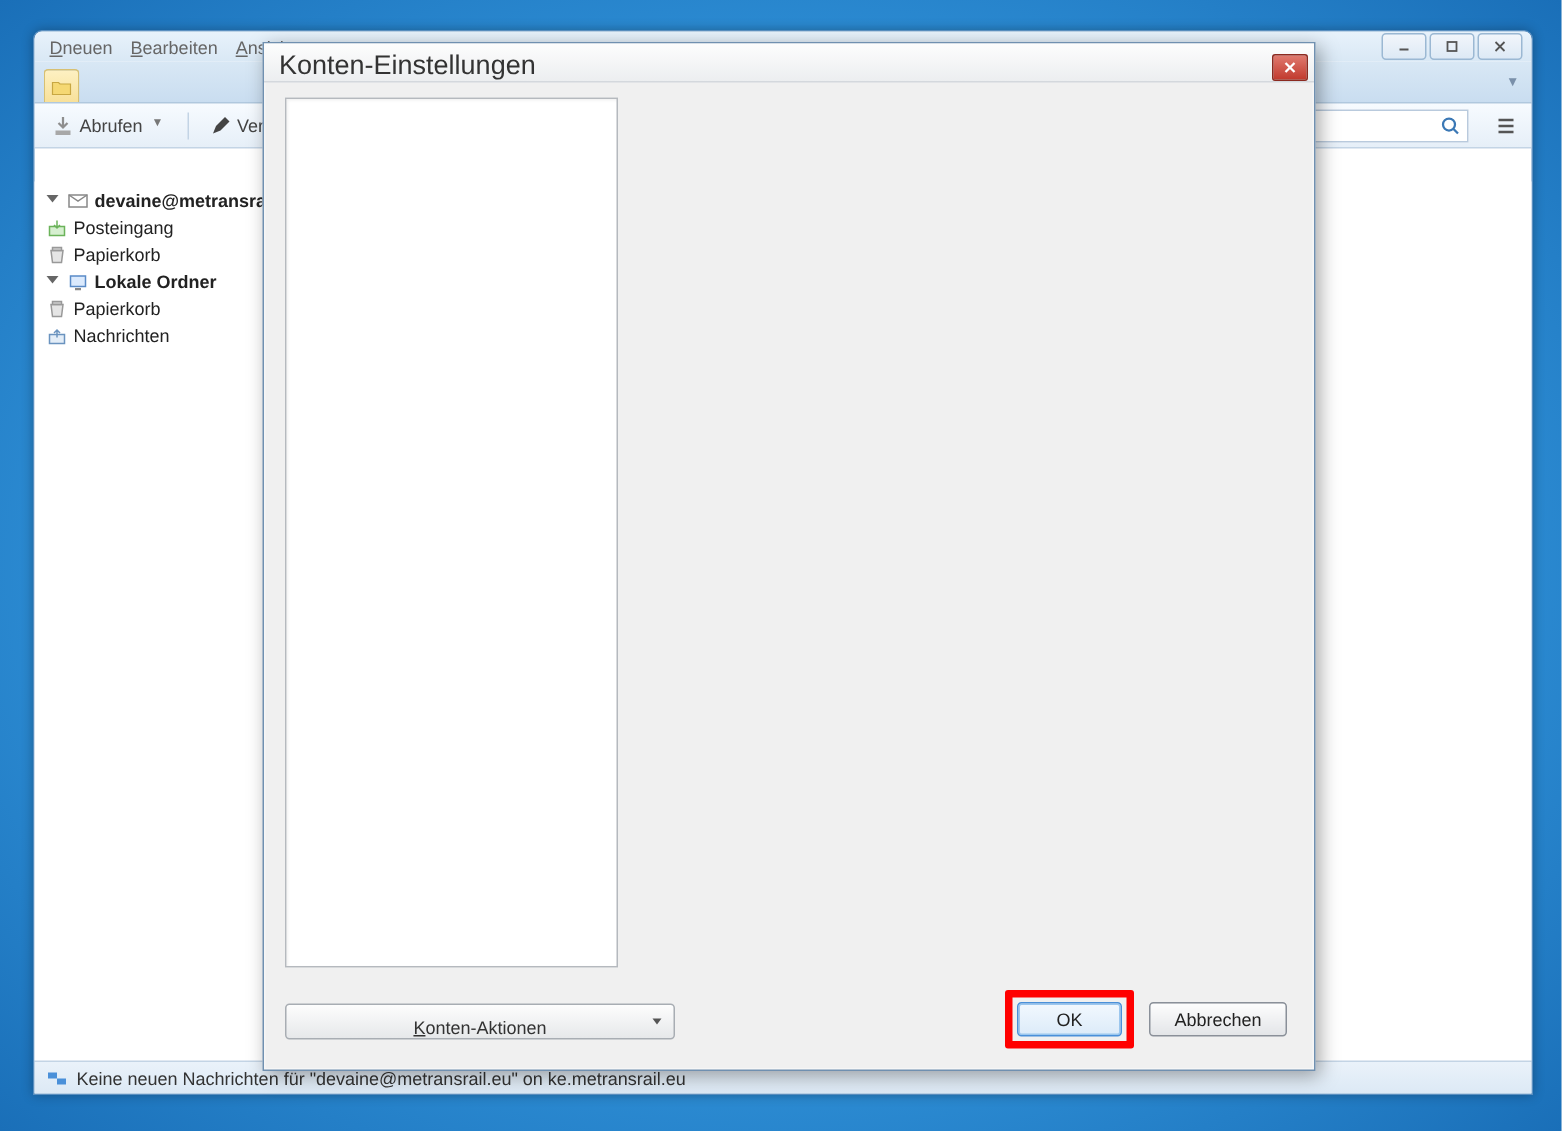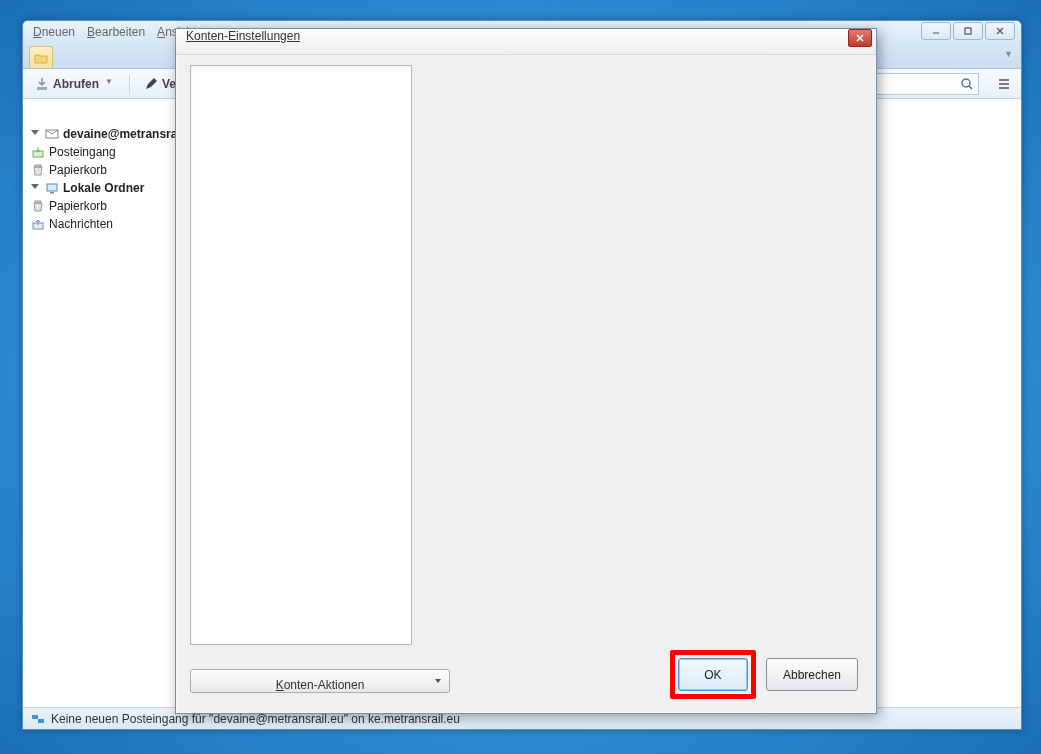--- a/index.html
+++ b/index.html
@@ -86,21 +86,20 @@
   border-bottom: 1px solid #c3d4e5;
   display: flex;
   align-items: center;
   padding: 0 6px;
   gap: 8px;
 }
 .tb-btn {
   display: flex; align-items: flex-start; gap: 4px;
   padding: 2px 6px;
   color: #444;
-  font-weight: bold;
 }
 .tb-btn .icon-box { width: 14px; height: 14px; display:inline-block; }
 .tb-sep { width:1px; height:18px; background:#c3d4e5; }
 .tb-drop { font-size: 8px; color:#777; padding:0 2px; }
 
 .search-box {
   margin-left: auto;
   width: 135px;
   height: 22px;
   border: 1px solid #b9cadd;
@@ -182,25 +181,24 @@
   background: #f0f0f0;
   border: 1px solid #7090b0;
   box-shadow: 3px 3px 12px rgba(0,0,0,0.35), 0 0 0 1px rgba(255,255,255,0.4) inset;
 }
 
 .modal-titlebar {
   height: 26px;
   background: linear-gradient(to bottom, #fdfdfd, #eceef0);
   border-bottom: 1px solid #d4d8dd;
   display: flex;
-  align-items: flex-start;
+  align-items: flex-end;
   padding: 0 4px 0 10px;
-  font-size: 12px;
+  font-size: 18px;
   color: #333;
-  text-decoration: underline;
 }
 .modal-close {
   margin-left: auto;
   width: 24px; height: 18px;
   background: linear-gradient(to bottom, #e07a6f, #c13a2e);
   border: 1px solid #8b2a20;
   border-radius: 2px;
   display: flex; align-items: center; justify-content: center;
 }
 .modal-close svg { width:10px; height:10px; }
@@ -241,21 +239,21 @@
 .dialog-buttons {
   position: absolute;
   bottom: 14px;
   right: 18px;
   display: flex;
   gap: 10px;
   align-items: center;
 }
 
 .btn {
-  height: 33px;
+  height: 23px;
   padding: 0 16px;
   border: 1px solid #8a9099;
   border-radius: 3px;
   background: linear-gradient(to bottom, #fdfdfd, #e3e5e8);
   font-size: 12px;
   color: #222;
   display: flex; align-items: center; justify-content: center;
 }
 .btn.default {
   border: 1px solid #4a90d9;
@@ -392,21 +390,21 @@
       </div>
     </div>
     <div class="content-area"></div>
   </div>
 
   <div class="statusbar">
     <svg class="status-icon" viewBox="0 0 14 14">
         <rect x="1" y="3" width="6" height="4" fill="#4a90d9"></rect>
         <rect x="7" y="7" width="6" height="4" fill="#4a90d9"></rect>
       </svg>
-    <span>Keine neuen Posteingang für "devaine@metransrail.eu" on ke.metransrail.eu</span>
+    <span>Keine neuen Nachrichten für "devaine@metransrail.eu" on ke.metransrail.eu</span>
   </div>
 </div>
 
 <div class="modal">
   <div class="modal-titlebar">
     <span>Konten-Einstellungen</span>
     <div class="modal-close">
       <svg viewBox="0 0 10 10">
           <line x1="2" y1="2" x2="8" y2="8" stroke="#fff" stroke-width="1.5"></line>
           <line x1="8" y1="2" x2="2" y2="8" stroke="#fff" stroke-width="1.5"></line>

